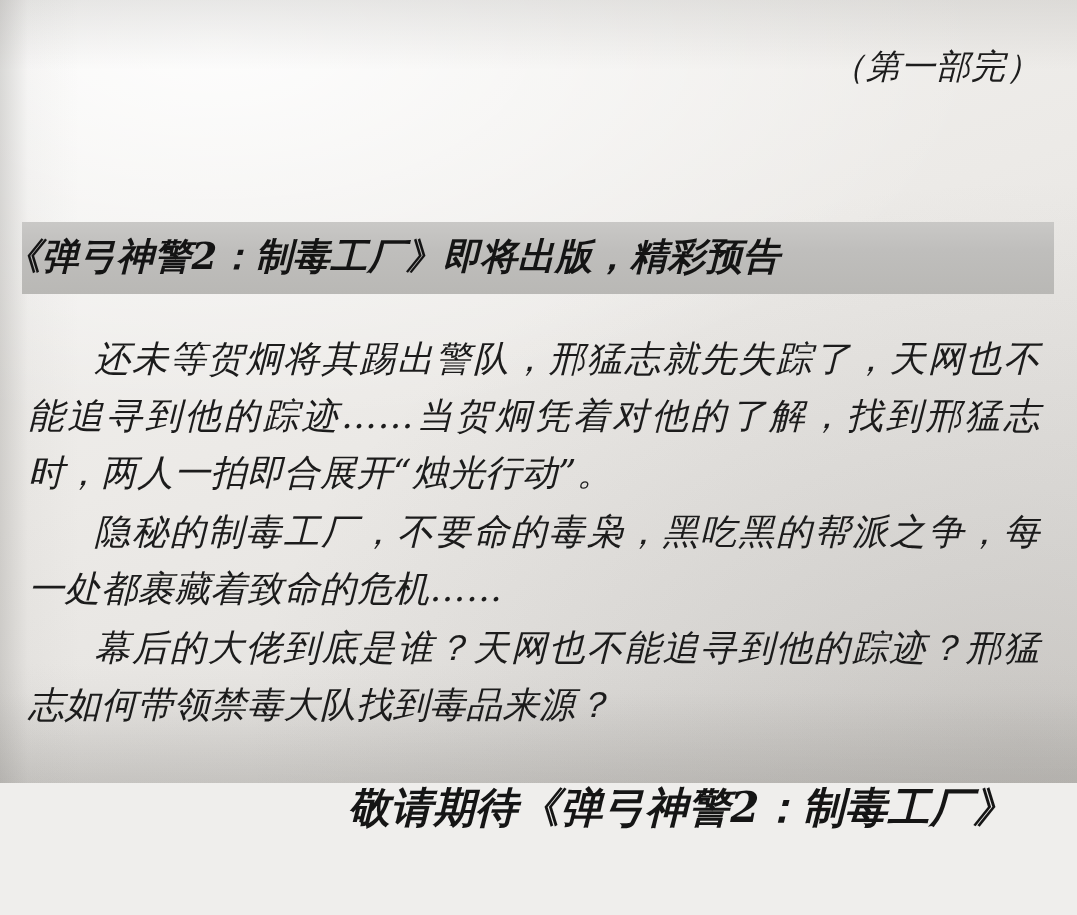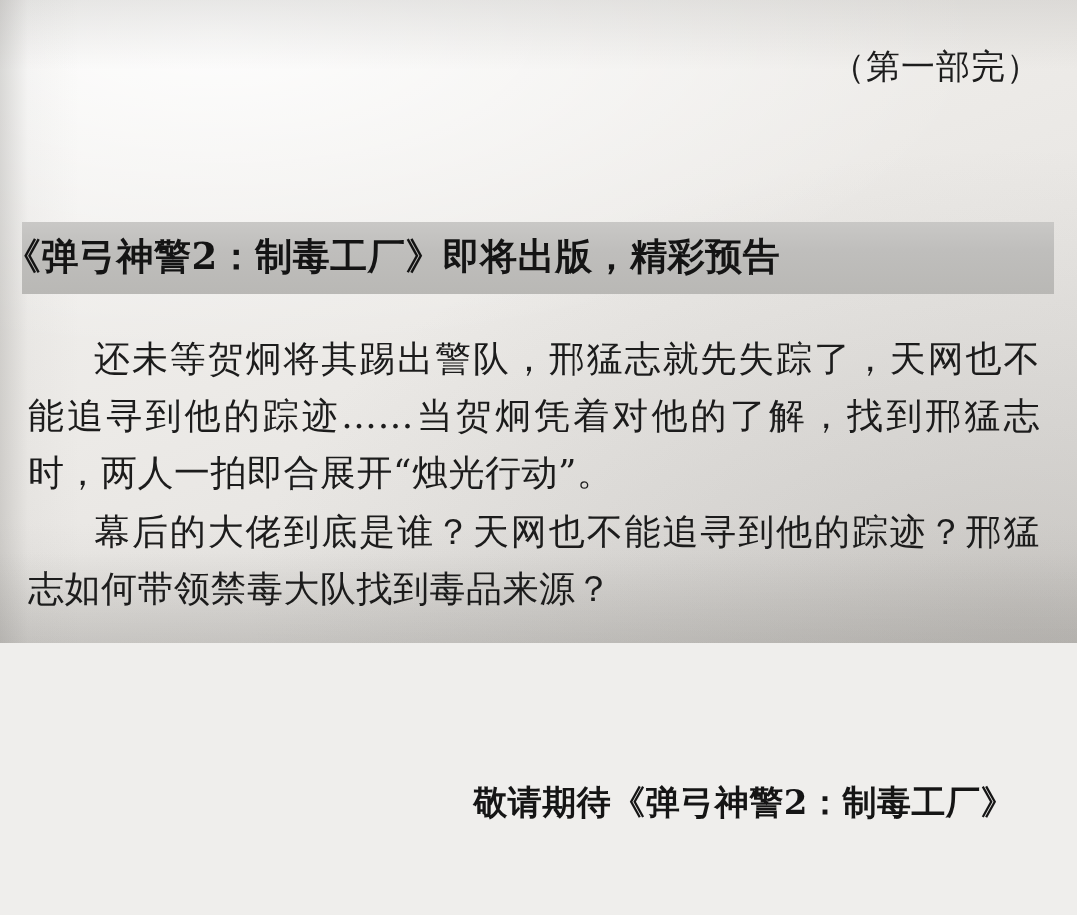--- a/index.html
+++ b/index.html
@@ -12,25 +12,26 @@
     overflow: hidden;
     background: #efeeec;
     font-family: "DejaVu Serif", "Liberation Serif", serif;
     color: #1b1b1b;
   }
 
   
   #page {
     position: relative;
     width: 1077px;
-    height: 643px;
+    height: 783px;
     background:
       radial-gradient(130% 90% at 20% 5%, rgba(255,255,255,0.85) 0%, rgba(255,255,255,0.0) 55%),
       radial-gradient(120% 120% at 95% 95%, rgba(120,118,115,0.22) 0%, rgba(255,255,255,0) 60%),
       linear-gradient(160deg, #f4f3f1 0%, #eceae7 45%, #e4e2df 78%, #dedbd7 100%);
+    font-style: italic;
   }
   
   #page:after {
     content: "";
     position: absolute;
     inset: 0;
     pointer-events: none;
     background:
       linear-gradient(to right, rgba(140,138,134,0.30) 0px, rgba(140,138,134,0.05) 28px, rgba(0,0,0,0) 80px),
       linear-gradient(to bottom, rgba(150,148,144,0.20) 0px, rgba(0,0,0,0) 70px),
@@ -97,21 +98,21 @@
 
   
   #closing-line {
     position: absolute;
     top: 780px;
     left: 0;
     width: 1077px;
     padding-right: 62px;
     box-sizing: border-box;
     text-align: right;
-    font-size: 34px;
+    font-size: 42px;
     font-weight: bold;
     letter-spacing: 0.5px;
     color: #151515;
     white-space: nowrap;
     padding-left: 24px;
   }
 
   
   .bleed {
     position: absolute;
@@ -129,19 +130,20 @@
 <div id="page">
   <div class="content">
 
     <div id="part-end">（第一部完）</div>
 
     <div id="heading-band"></div>
     <div id="heading-text">《弹弓神警2：制毒工厂》即将出版，精彩预告</div>
 
     <div id="body-block">
       <p class="para">还未等贺炯将其踢出警队，邢猛志就先失踪了，天网也不能追寻到他的踪迹……当贺炯凭着对他的了解，找到邢猛志时，两人一拍即合展开“烛光行动”。</p>
+      <p class="para">隐秘的制毒工厂，不要命的毒枭，黑吃黑的帮派之争，每一处都裹藏着致命的危机……</p>
       <p class="para">幕后的大佬到底是谁？天网也不能追寻到他的踪迹？邢猛志如何带领禁毒大队找到毒品来源？</p>
     </div>
 
     <div id="closing-line">敬请期待《弹弓神警2：制毒工厂》</div>
   </div>
   <div class="bleed"></div>
 </div>
 
 </body></html>

